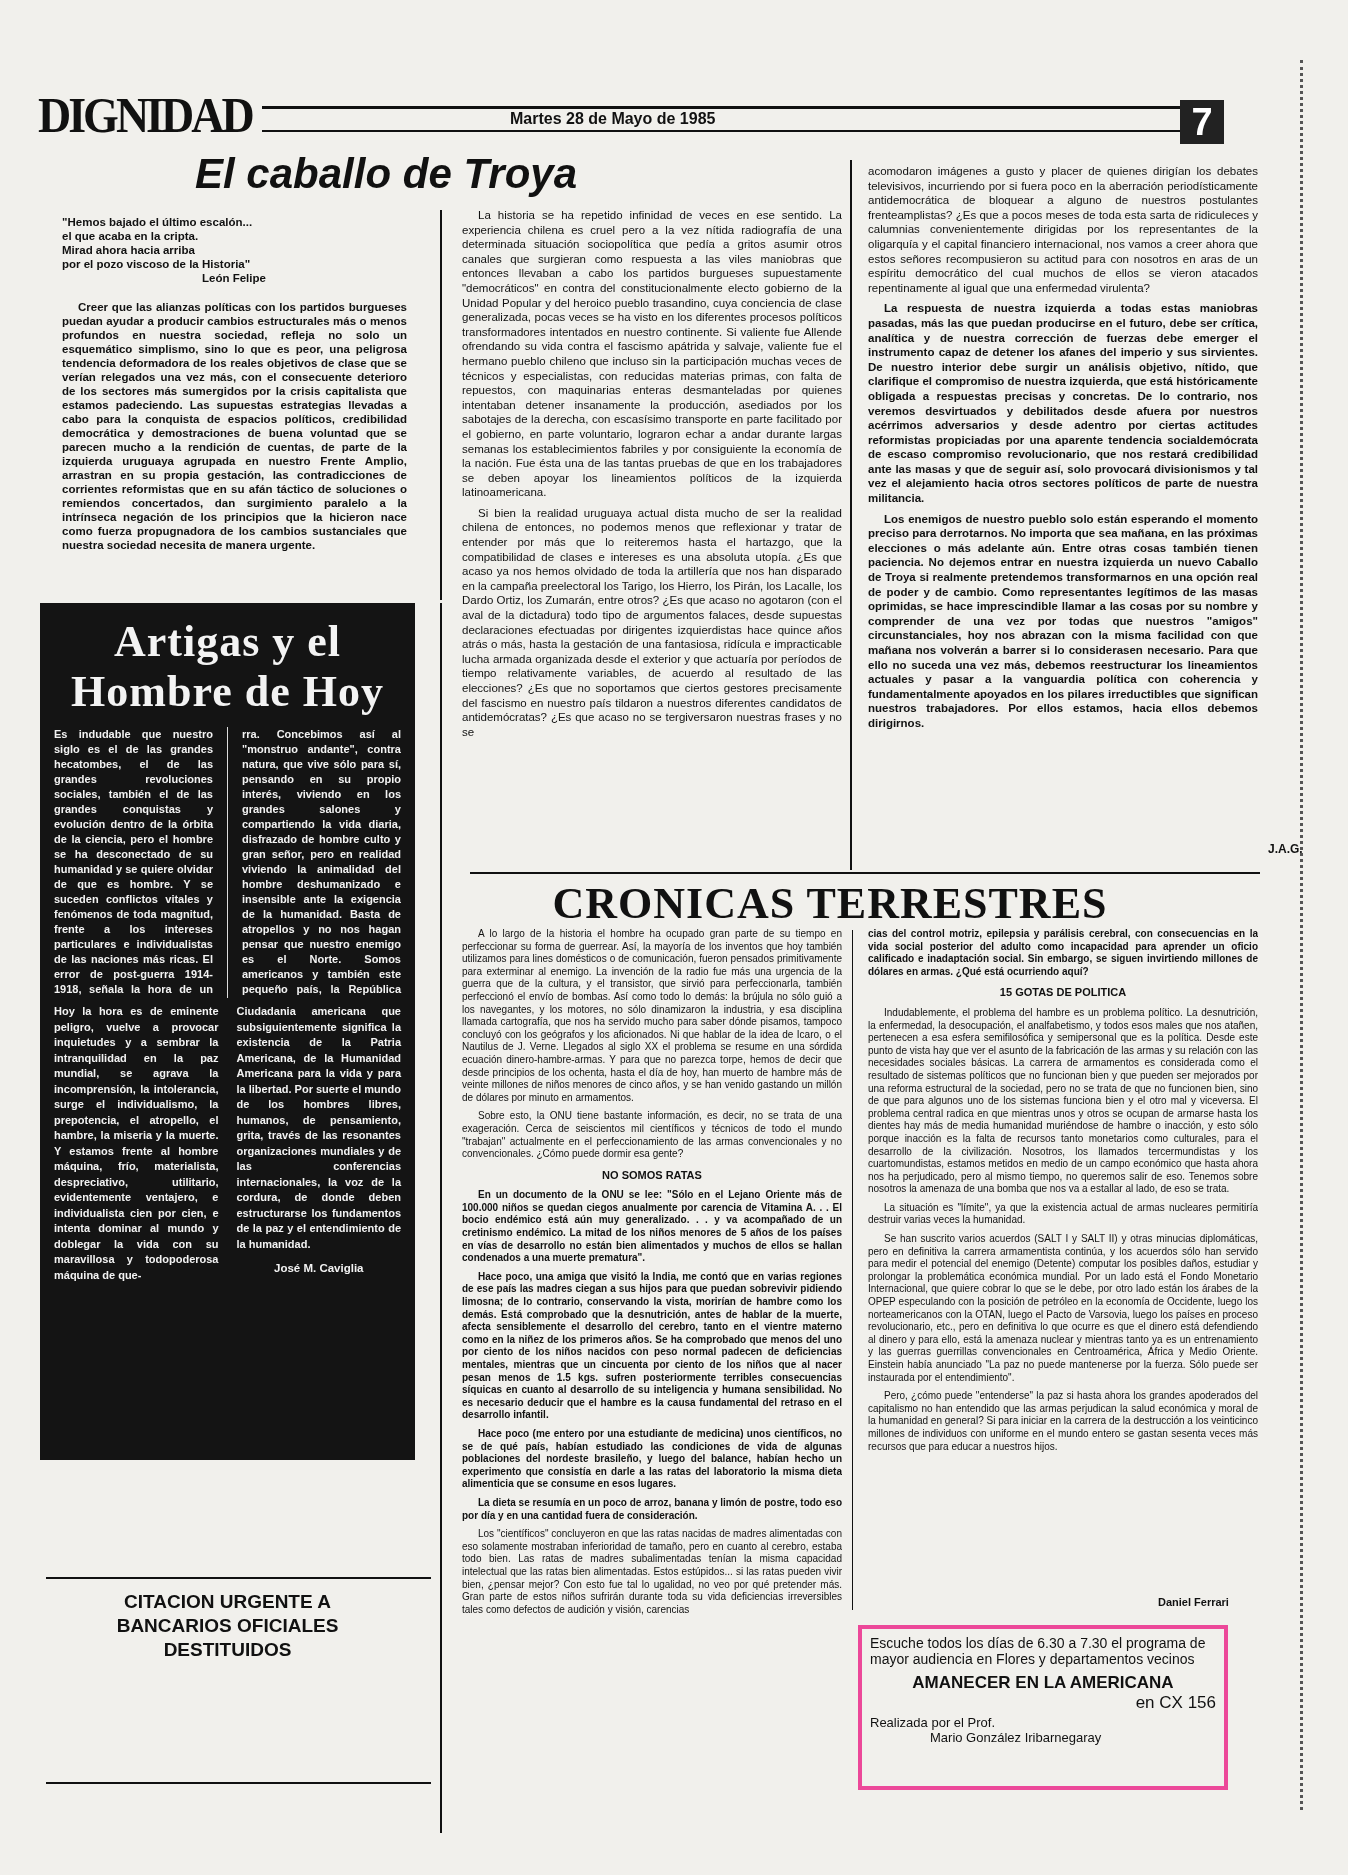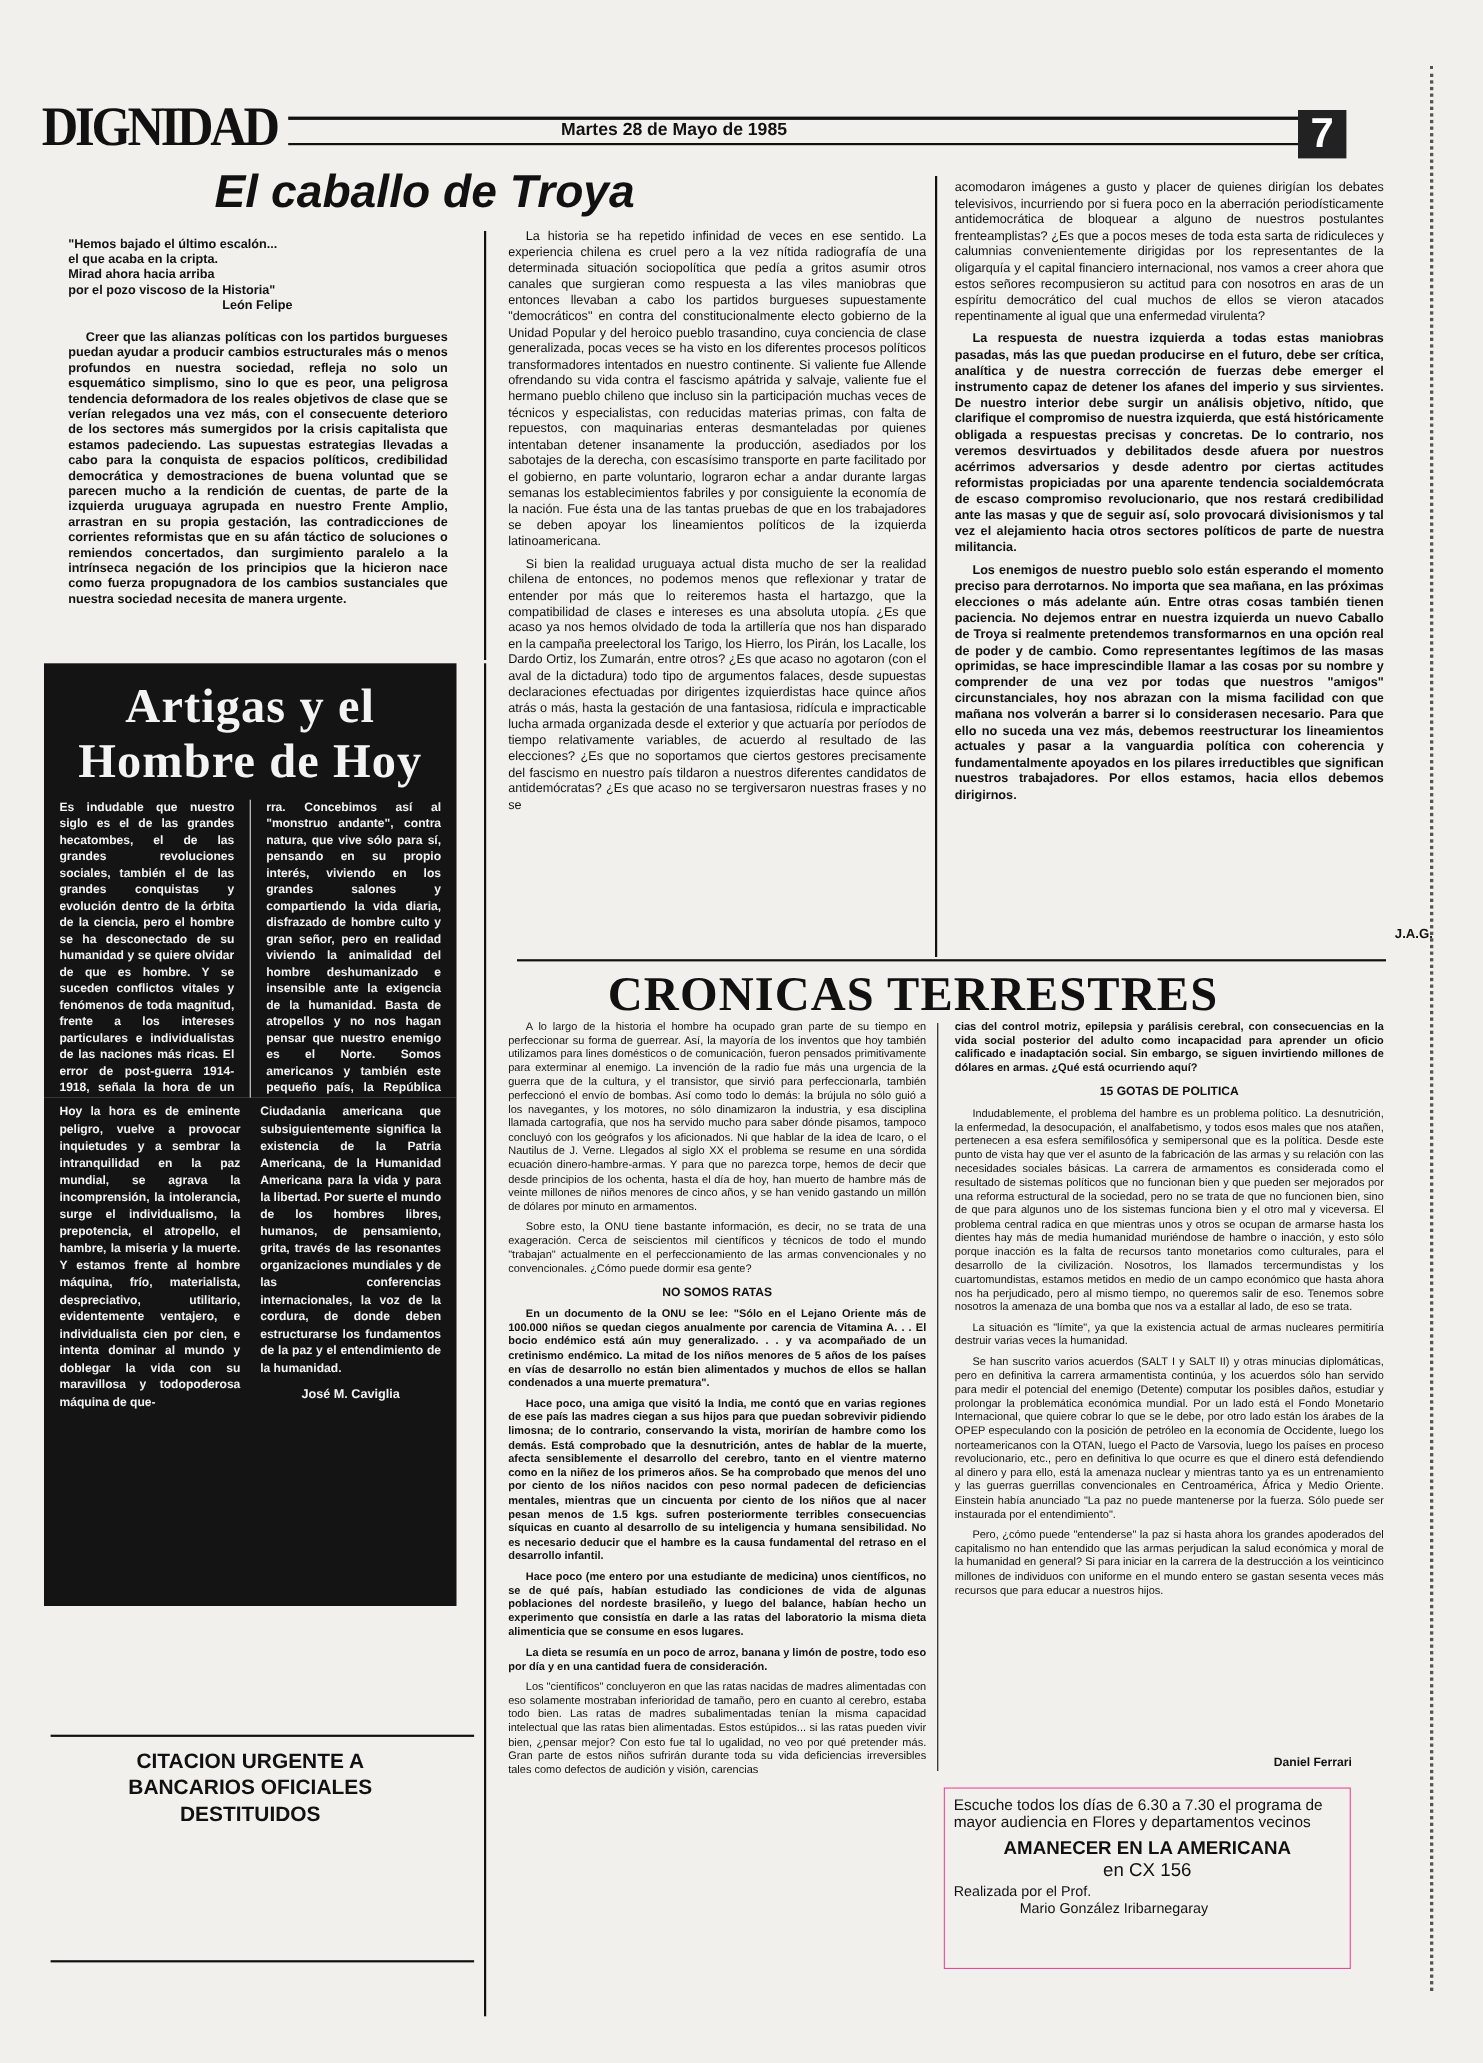--- a/index.html
+++ b/index.html
@@ -24,24 +24,24 @@
   .dark-box .c{flex:1;font-size:11px;line-height:15px;font-weight:bold;text-align:justify;}
   .dark-box .sep{width:1px;background:#ddd;}
   .dark-box2{left:40px;top:998px;width:375px;height:462px;background:#141414;color:#f3f3f3;overflow:hidden;}
   .dark-box2 .cols{display:flex;gap:9px;padding:6px 14px;}
   .sig-dark{text-align:center;margin-top:10px;}
   .citacion{left:40px;top:1570px;width:375px;text-align:center;}
   .citacion h2{margin:0;font-size:19px;line-height:24px;font-weight:bold;}
   .citacion p{margin:12px 0 0;font-size:17px;line-height:20px;}
   .cronicas-title{left:485px;top:878px;width:690px;text-align:center;font-family:"Liberation Serif",serif;font-weight:bold;font-size:44px;letter-spacing:1px;}
   .subhead{text-align:center;font-weight:bold;font-size:11px;margin:8px 0;}
-  .ad-box{left:858px;top:1625px;width:370px;height:165px;border:1px solid #ec4899;padding:6px 8px;box-sizing:border-box;}
+  .ad-box{left:858px;top:1625px;width:370px;height:165px;border:4px solid #ec4899;padding:6px 8px;box-sizing:border-box;}
   .ad-box .l1{font-size:14px;line-height:16px;}
   .ad-box .l2{font-size:17px;font-weight:bold;text-align:center;margin-top:6px;}
-  .ad-box .l3{font-size:17px;text-align:center;}
+  .ad-box .l3{font-size:17px;text-align:right;}
   .ad-box .l4{font-size:13px;line-height:15px;margin-top:2px;}
   .ad-box .l5{font-size:13px;padding-left:60px;}
   .dots{left:1300px;top:60px;width:3px;height:1750px;border-left:3px dotted #555;}
 </style>
 </head>
 <body>
 
 <div class="abs masthead-name">DIGNIDAD</div>
 <div class="abs rule" style="left:262px;top:106px;width:918px;"></div>
 <div class="abs rule thin" style="left:262px;top:130px;width:918px;"></div>

